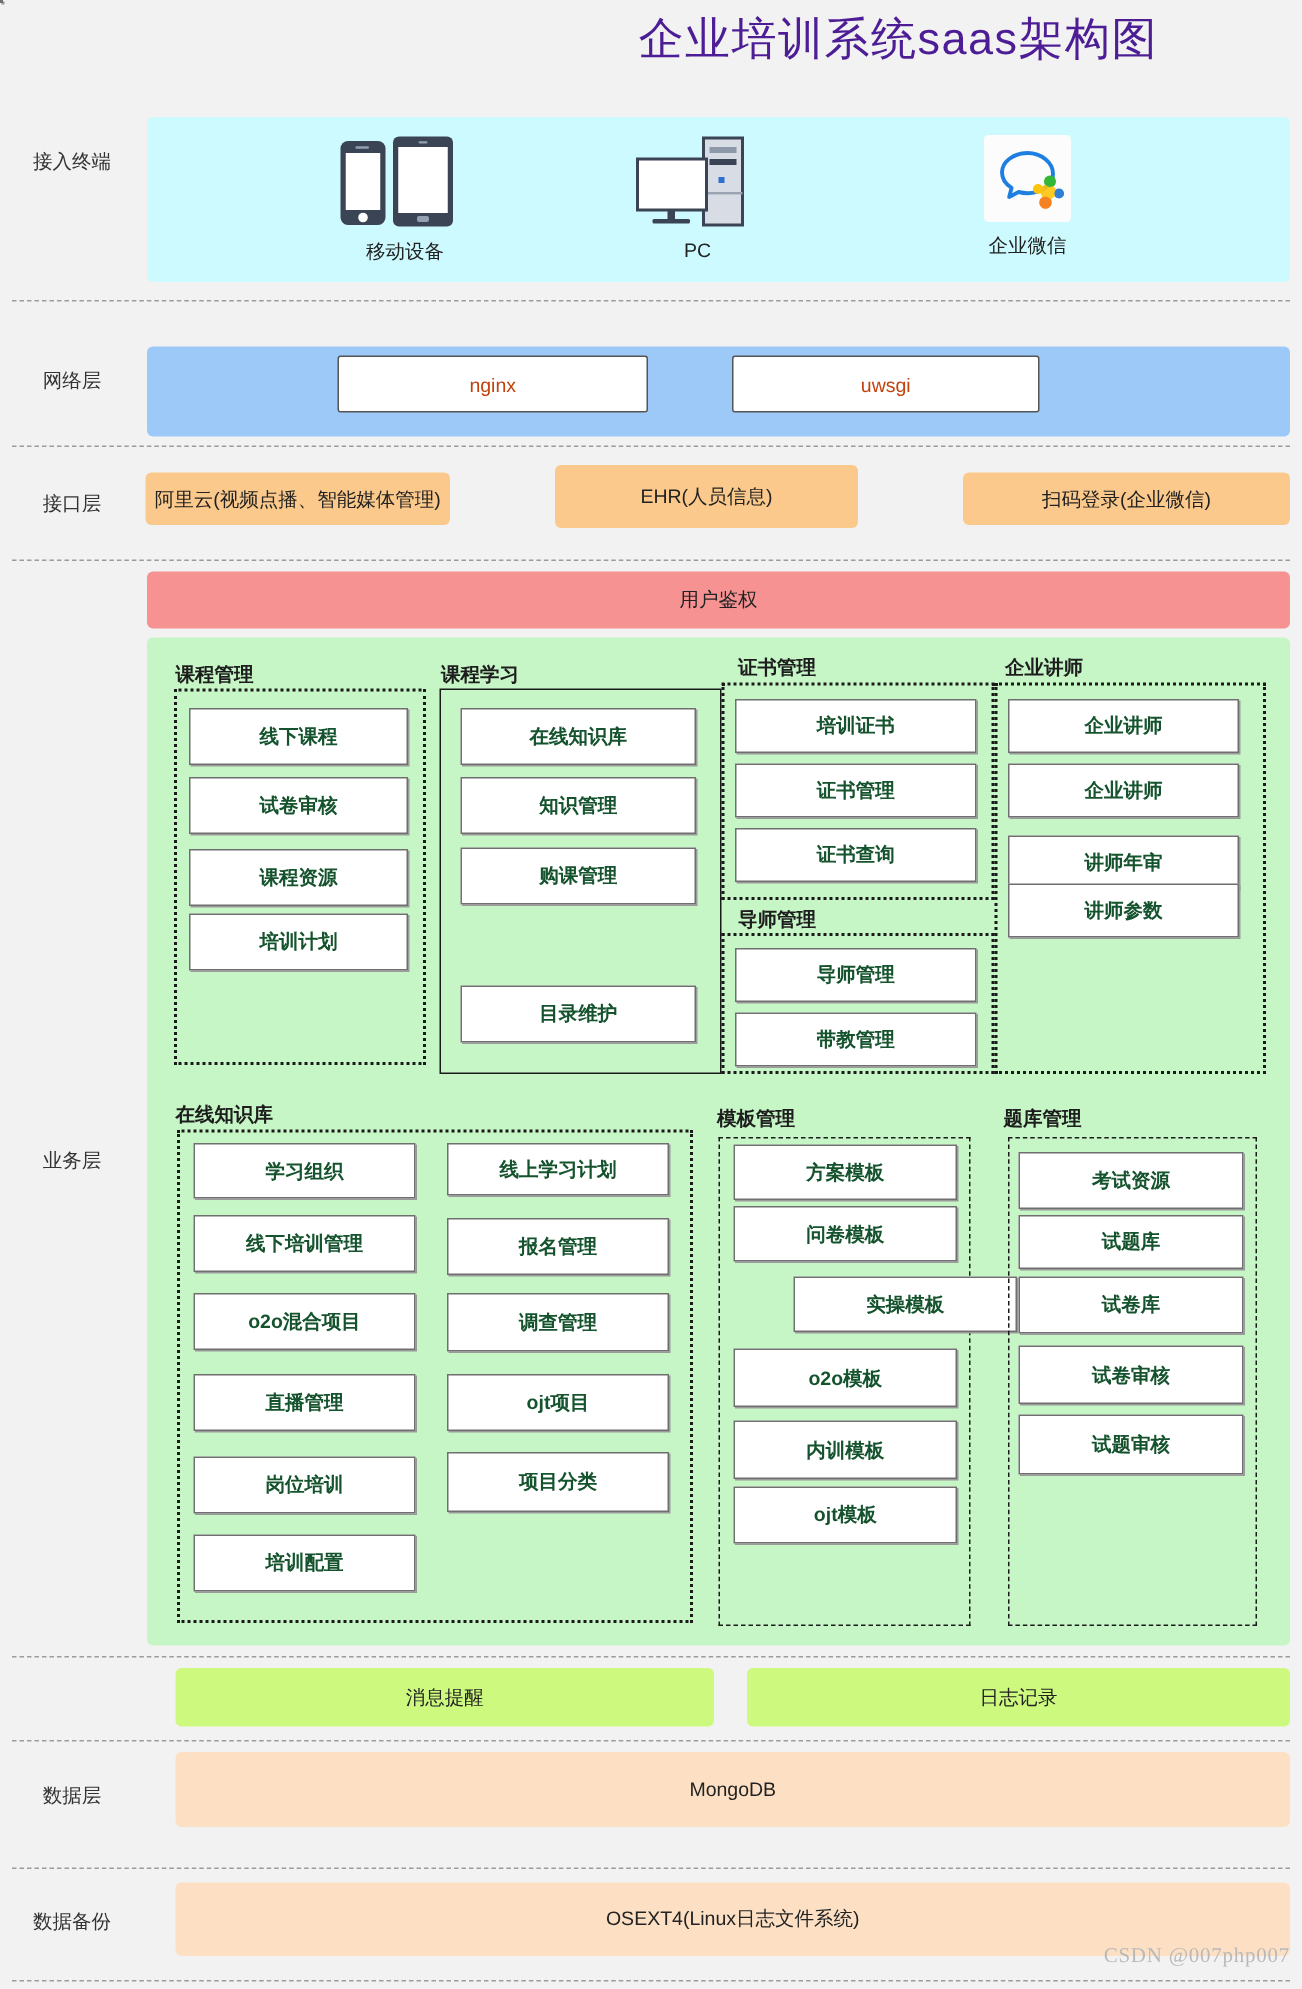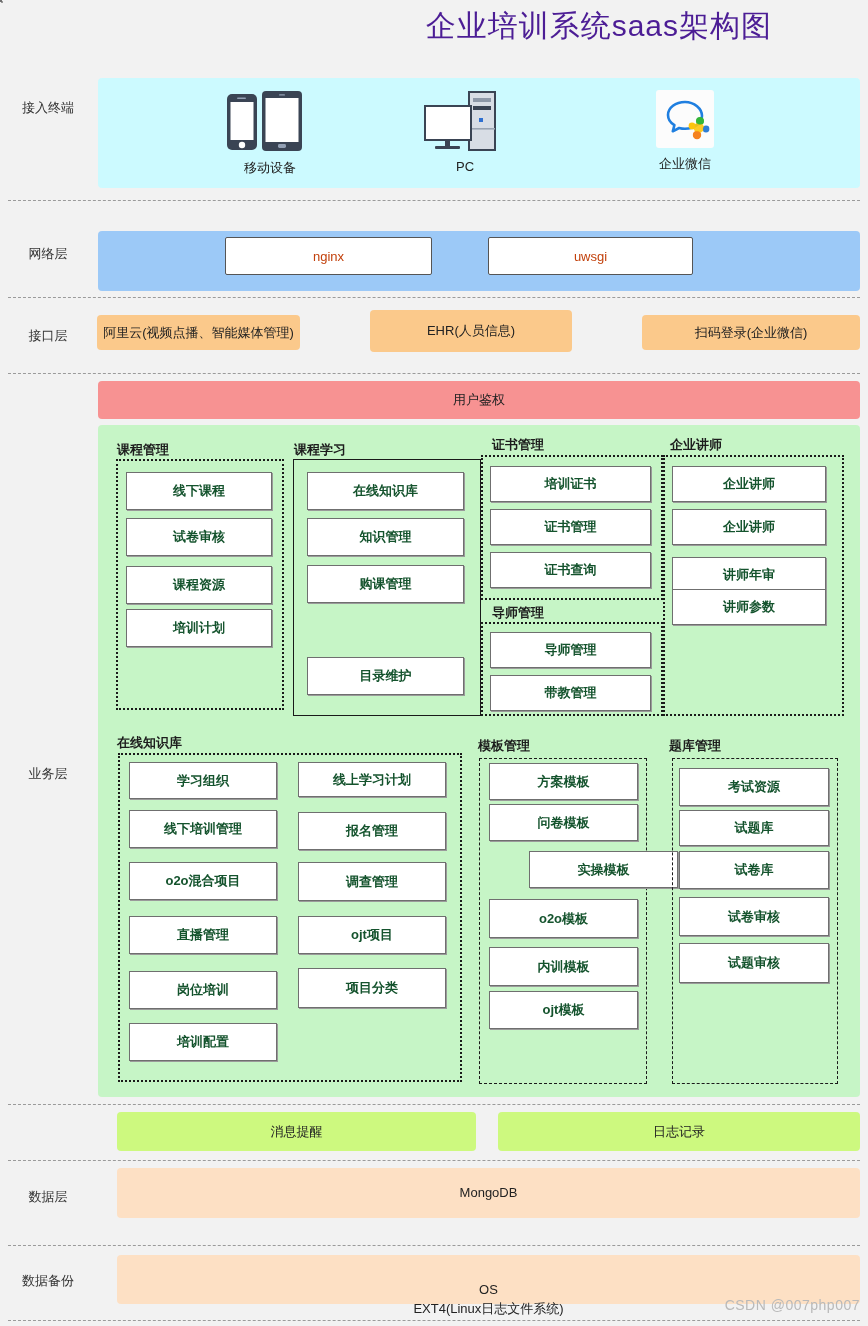--- a/index.html
+++ b/index.html
@@ -70,21 +70,21 @@
 
   .item{
     position:absolute;background:#ffffff;border:1px solid #6f6f6f;
     box-shadow:1px 1px 0 #9a9a9a;
     display:flex;align-items:center;justify-content:center;
     font-size:13px;color:#14532d;font-weight:bold;
   }
 
   .watermark{
     position:absolute;right:8px;top:1297px;font-size:14px;color:#b9b9b9;
-    font-family:Liberation Sans, sans-serif;letter-spacing:.5px;
+    font-family:Liberation Serif, serif;letter-spacing:.5px;
   }
 </style>
 </head>
 <body>
 
 <div class="page-title">企业培训系统saas架构图</div>
 
 <div class="hr" style="top:200px"></div>
 <div class="hr" style="top:297px"></div>
 <div class="hr" style="top:373px"></div>
@@ -222,19 +222,19 @@
 <div class="item" style="left:679px;top:851px;width:148px;height:36px;">试卷库</div>
 <div class="item" style="left:679px;top:897px;width:148px;height:37px;">试卷审核</div>
 <div class="item" style="left:679px;top:943px;width:148px;height:38px;">试题审核</div>
 
 <div class="gchip" style="left:117px;top:1112px;width:359px;height:39px;">消息提醒</div>
 <div class="gchip" style="left:498px;top:1112px;width:362px;height:39px;">日志记录</div>
 
 <div class="band band-data centered-text" style="left:117px;top:1168px;width:743px;height:50px;">MongoDB</div>
 
 <div class="band band-data" style="left:117px;top:1255px;width:743px;height:49px;">
-  <div style="display:flex;flex-direction:column;align-items:center;justify-content:center;height:100%;font-size:13px;line-height:1.45;margin-top:20px;">
+  <div style="display:flex;align-items:center;justify-content:center;height:100%;font-size:13px;line-height:1.45;">
     <span>OS</span>
     <span>EXT4(Linux日志文件系统)</span>
   </div>
 </div>
 
 <div class="watermark">CSDN @007php007</div>
 
 </body></html>

